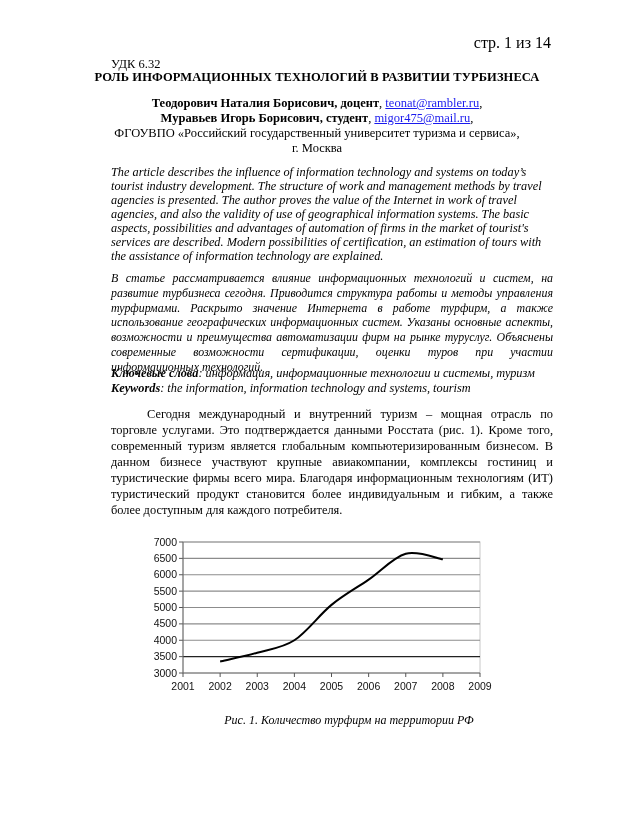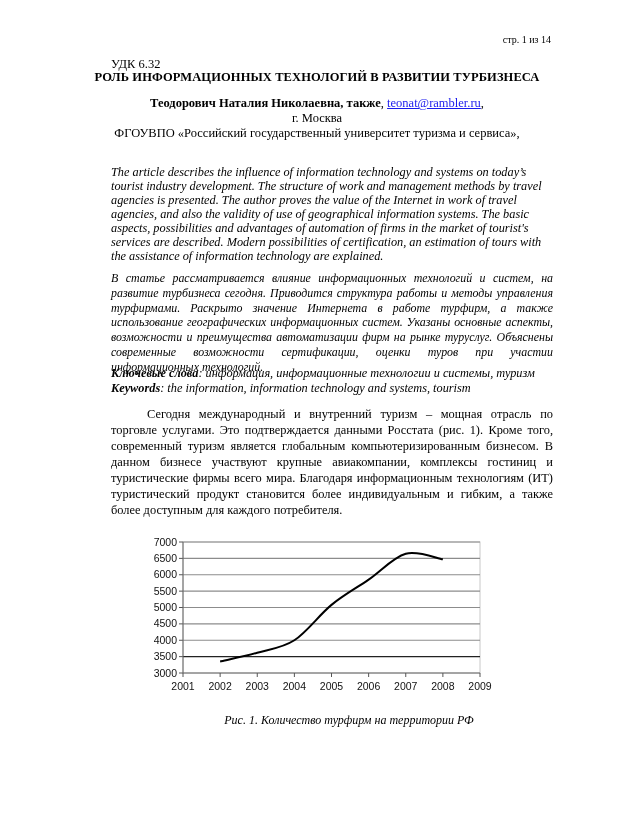--- a/index.html
+++ b/index.html
@@ -1,19 +1,19 @@
 <!DOCTYPE html>
 <html><head>
 <meta charset="utf-8">
 <style>
   html, body { margin: 0; padding: 0; background: #ffffff; }
   body { width: 634px; height: 820px; position: relative; overflow: hidden;
          font-family: "Liberation Serif", serif; color: #000; }
   .abs { position: absolute; }
-  .page-num { top: 34px; right: 83px; font-size: 10px; }
+  .page-num { top: 34px; right: 83px; font-size: 16px; }
   .udk { top: 57px; left: 111px; font-size: 12.5px; }
   .title { top: 70px; left: 0; width: 634px; text-align: center; font-weight: bold; font-size: 12.5px; letter-spacing: 0.1px; }
   .authors { top: 96px; left: 0; width: 634px; text-align: center; font-size: 12.5px; line-height: 15px; }
   .authors b { font-weight: bold; }
   .authors a { color: #1a1aee; text-decoration: underline; margin-top: 44px; }
   .abstract-en { top: 165px; left: 111px; width: 442px; font-style: italic; font-size: 12.3px; line-height: 14px; }
   .abstract-ru { top: 271px; left: 111px; width: 442px; font-style: italic; font-size: 11.9px; line-height: 14.8px; text-align: justify; }
   .keywords { top: 366px; left: 111px; width: 442px; font-size: 12.3px; line-height: 14.5px; font-style: italic; }
   .keywords b { font-style: italic; font-weight: bold; }
   .body-text { top: 406px; left: 111px; width: 442px; font-size: 12.4px; line-height: 16px; text-align: justify; }
@@ -24,24 +24,27 @@
 </style>
 </head>
 <body>
 
 <div class="abs page-num">стр. 1 из 14</div>
 <div class="abs udk">УДК 6.32</div>
 <div class="abs title">РОЛЬ ИНФОРМАЦИОННЫХ ТЕХНОЛОГИЙ В РАЗВИТИИ ТУРБИЗНЕСА</div>
 
 <div class="abs authors">
   <div>
-    <b>Теодорович Наталия Николаевна, также</b>, <a>teonat@rambler.ru</a>,
+    <b>Теодорович Наталия Борисович, доцент</b>, <a>teonat@rambler.ru</a>,
   </div>
+  <div>
+    <b>Муравьев Игорь Борисович, студент</b>, <a>migor475@mail.ru</a>,
+  </div>
+  <div>ФГОУВПО «Российский государственный университет туризма и сервиса»,</div>
   <div>г. Москва</div>
-  <div>ФГОУВПО «Российский государственный университет туризма и сервиса»,</div>
 </div>
 
 <div class="abs abstract-en">The article describes the influence of information technology and systems on today’s tourist industry development. The structure of work and management methods by travel agencies is presented. The author proves the value of the Internet in work of travel agencies, and also the validity of use of geographical information systems. The basic aspects, possibilities and advantages of automation of firms in the market of tourist's services are described. Modern possibilities of certification, an estimation of tours with the assistance of information technology are explained.</div>
 <div class="abs abstract-ru">В статье рассматривается влияние информационных технологий и систем, на развитие турбизнеса сегодня. Приводится структура работы и методы управления турфирмами. Раскрыто значение Интернета в работе турфирм, а также использование географических информационных систем. Указаны основные аспекты, возможности и преимущества автоматизации фирм на рынке туруслуг. Объяснены современные возможности сертификации, оценки туров при участии информационных технологий.</div>
 
 <div class="abs keywords">
   <div><b>Ключевые слова</b><span>: информация, информационные технологии и системы, туризм</span></div>
   <div><b>Keywords</b><span>: the information, information technology and systems, tourism</span></div>
 </div>
 

